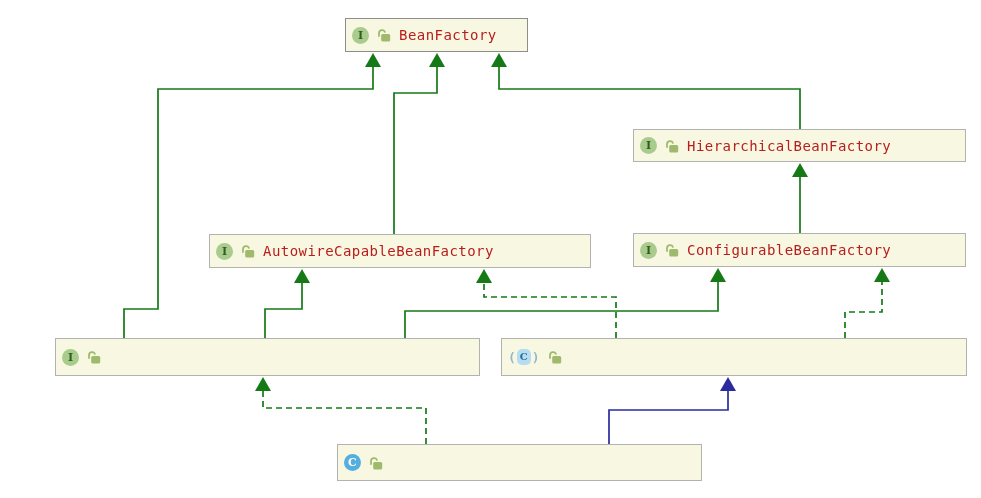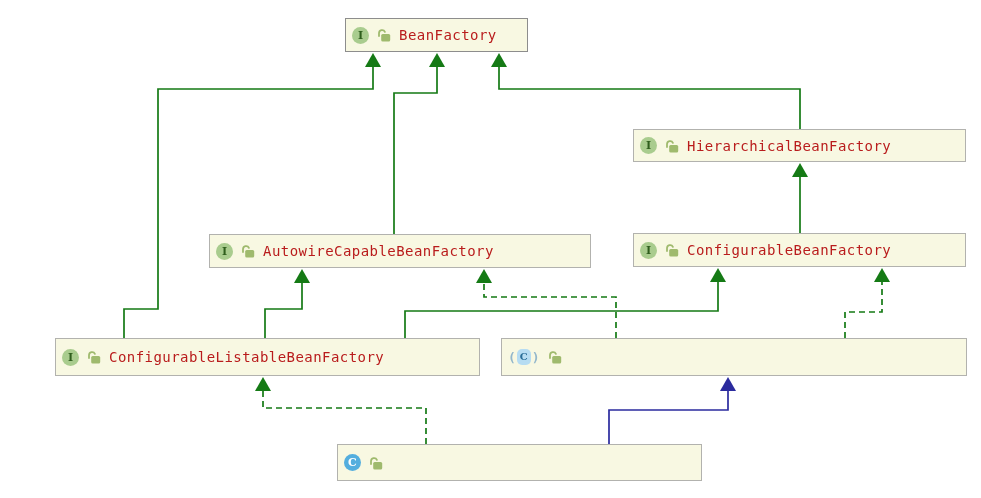--- a/index.html
+++ b/index.html
@@ -105,21 +105,20 @@
           <rect x="5.2" y="7" width="9" height="7.5" rx="1.5" fill="#9fba6d"></rect>
         </svg>
         <span class="label">ConfigurableBeanFactory</span>
       </div>
       <div class="node kind-interface" style="left: 55px; top: 338px; width: 425px; height: 38px;">
         <span class="icon-circle">I</span>
         <svg class="lock-icon" width="16" height="16" viewBox="0 0 16 16">
           <path d="M3 9 V6.2 A3.1 3.1 0 0 1 8.9 4.9" fill="none" stroke="#9fba6d" stroke-width="1.8" stroke-linecap="round"></path>
           <rect x="5.2" y="7" width="9" height="7.5" rx="1.5" fill="#9fba6d"></rect>
         </svg>
-        <span class="label">ConfigurableListableBeanFactory</span>
       </div>
       <div class="node kind-abstract" style="left: 501px; top: 338px; width: 466px; height: 38px;">
         <span class="abstract-badge">
           <span class="paren">(</span>
           <span class="icon-circle">C</span>
           <span class="paren">)</span>
         </span>
         <svg class="lock-icon" width="16" height="16" viewBox="0 0 16 16">
           <path d="M3 9 V6.2 A3.1 3.1 0 0 1 8.9 4.9" fill="none" stroke="#9fba6d" stroke-width="1.8" stroke-linecap="round"></path>
           <rect x="5.2" y="7" width="9" height="7.5" rx="1.5" fill="#9fba6d"></rect>

